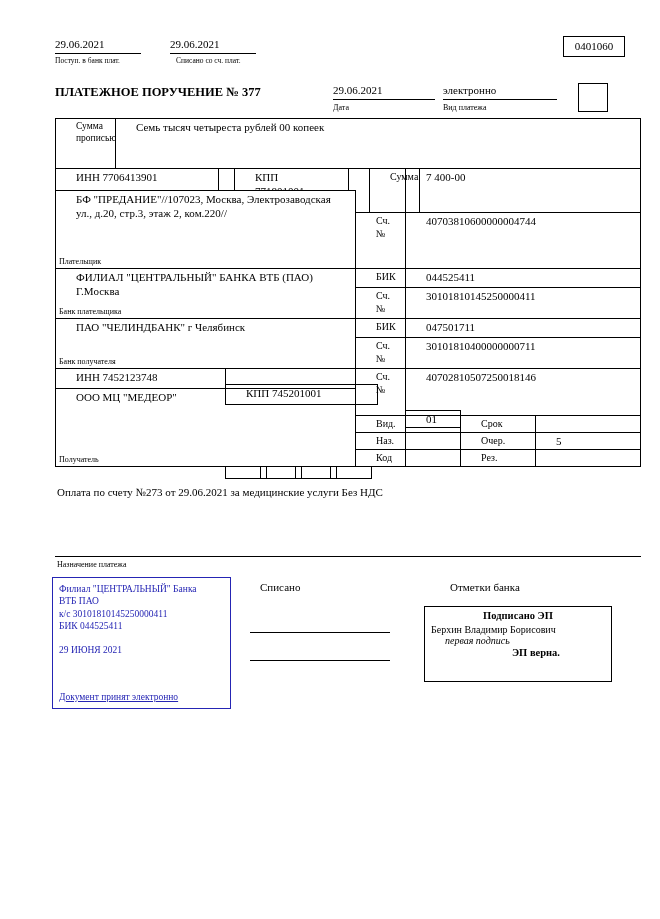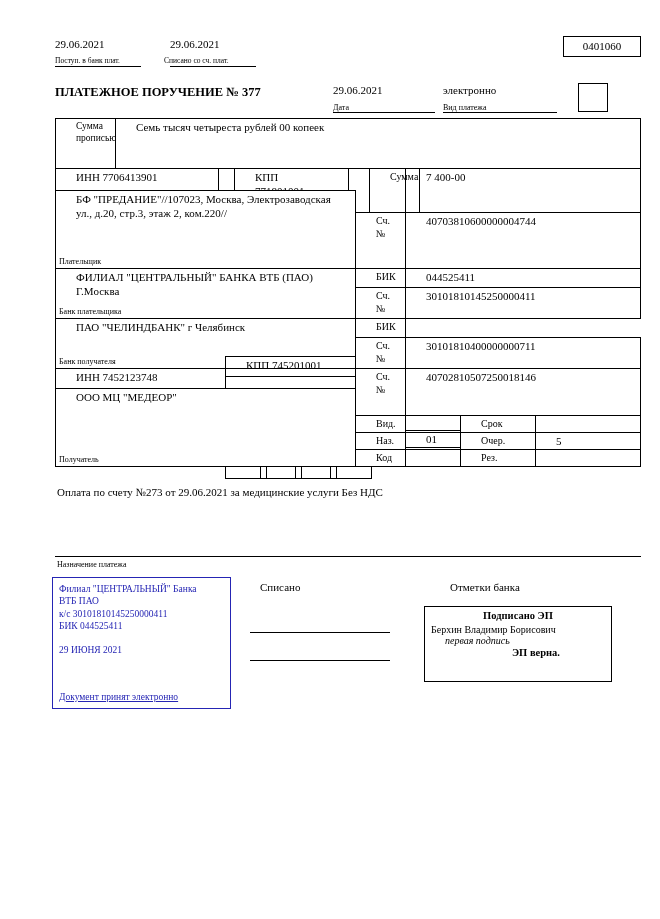--- a/index.html
+++ b/index.html
@@ -1,21 +1,21 @@
 <!DOCTYPE html>
 <html><head>
 <meta charset="utf-8">
 <style>
   html,body{margin:0;padding:0;background:#e8e8e8;}
   .page{position:relative;width:660px;height:919px;background:#ffffff;
         font-family:"Liberation Serif","DejaVu Serif",serif;color:#000;overflow:hidden;}
   .t{position:absolute;white-space:nowrap;}
   .s7{font-size:7.5px;} .s8{font-size:8px;} .s11{font-size:11px;} .s12{font-size:12.5px;}
   .b{font-weight:bold;}
-  .ul{border-bottom:1px solid #000;padding-bottom:16px;}
+  .ul{border-bottom:1px solid #000;padding-bottom:3px;}
   .cell{position:absolute;box-sizing:border-box;border:1px solid #000;
         font-size:11px;line-height:1.25;padding:2px 20px;overflow:hidden;}
   .cell .caption{position:absolute;left:3px;bottom:1px;font-size:8px;white-space:nowrap;}
   .lbl{font-size:10px;}
   .hline{position:absolute;height:0;border-top:1px solid #000;}
   .box{position:absolute;box-sizing:border-box;border:1px solid #000;}
   .stamp{position:absolute;box-sizing:border-box;border:1px solid var(--blue);
          color:var(--blue);font-size:9.5px;line-height:1.3;padding:5px 6px;}
   .stamp .gap1{margin-top:12px;} .stamp .gap2{margin-top:34px;}
   .stamp .ublue{text-decoration:underline;}
@@ -26,22 +26,22 @@
   .epbox .ep-ver{font-size:10.5px;font-weight:bold;text-align:center;padding-left:36px;margin-top:1px;}
 </style>
 </head>
 <body>
 
 <div class="page">
 
   <div class="t s11 ul" style="left:55px;top:38px;width:86px;">29.06.2021</div>
   <div class="t s7" style="left:55px;top:56px;">Поступ. в банк плат.</div>
   <div class="t s11 ul" style="left:170px;top:38px;width:86px;">29.06.2021</div>
-  <div class="t s7" style="left:164px;top:56px;">Списано со сч. плат.</div>
-  <div class="box" style="left:563px;top:36px;width:78px;height:21px;text-align:center;font-size:11px;line-height:19px;">0401060</div>
+  <div class="t s7" style="left:176px;top:56px;">Списано со сч. плат.</div>
+  <div class="box" style="left:563px;top:36px;width:62px;height:21px;text-align:center;font-size:11px;line-height:19px;">0401060</div>
 
   <div class="t s12 b" style="left:55px;top:85px;">ПЛАТЕЖНОЕ ПОРУЧЕНИЕ № 377</div>
   <div class="t s11 ul" style="left:333px;top:84px;width:102px;">29.06.2021</div>
   <div class="t s8" style="left:333px;top:103px;">Дата</div>
   <div class="t s11 ul" style="left:443px;top:84px;width:114px;">электронно</div>
   <div class="t s8" style="left:443px;top:103px;">Вид платежа</div>
   <div class="box" style="left:578px;top:83px;width:30px;height:29px;"></div>
 
   <div class="cell" style="left:55px;top:118px;width:61px;height:51px;font-size:9.5px;">Сумма прописью</div>
   <div class="cell" style="left:115px;top:118px;width:526px;height:51px;">Семь тысяч четыреста рублей 00 копеек</div>
@@ -65,35 +65,36 @@
   <div class="cell lbl" style="left:355px;top:268px;width:51px;height:20px;">БИК</div>
   <div class="cell" style="left:405px;top:268px;width:236px;height:20px;">044525411</div>
   <div class="cell lbl" style="left:355px;top:287px;width:51px;height:32px;">Сч. №</div>
   <div class="cell" style="left:405px;top:287px;width:236px;height:32px;">30101810145250000411</div>
 
   <div class="cell" style="left:55px;top:318px;width:301px;height:51px;">
     <span style="white-space:normal;">ПАО "ЧЕЛИНДБАНК" г Челябинск</span>
     <span class="caption">Банк получателя</span>
   </div>
   <div class="cell lbl" style="left:355px;top:318px;width:51px;height:20px;">БИК</div>
+  <div class="cell" style="left:405px;top:318px;width:236px;height:20px;">047501711</div>
   <div class="cell lbl" style="left:355px;top:337px;width:51px;height:32px;">Сч. №</div>
   <div class="cell" style="left:405px;top:337px;width:236px;height:32px;">30101810400000000711</div>
 
   <div class="cell" style="left:55px;top:368px;width:171px;height:21px;">ИНН 7452123748</div>
-  <div class="cell" style="left:225px;top:356px;width:131px;height:21px;">КПП 745201001</div>
+  <div class="cell" style="left:225px;top:384px;width:153px;height:21px;">КПП 745201001</div>
   <div class="cell lbl" style="left:355px;top:368px;width:51px;height:48px;">Сч. №</div>
   <div class="cell" style="left:405px;top:368px;width:236px;height:48px;">40702810507250018146</div>
 
   <div class="cell" style="left:55px;top:388px;width:301px;height:79px;">
     <span style="white-space:normal;">ООО МЦ "МЕДЕОР"</span>
     <span class="caption">Получатель</span>
   </div>
 
   <div class="cell lbl" style="left:355px;top:415px;width:51px;height:18px;">Вид. оп.</div>
-  <div class="cell" style="left:405px;top:430px;width:56px;height:18px;">01</div>
+  <div class="cell" style="left:405px;top:410px;width:56px;height:18px;">01</div>
   <div class="cell lbl" style="left:460px;top:415px;width:76px;height:18px;">Срок плат.</div>
   <div class="cell" style="left:535px;top:415px;width:106px;height:18px;"></div>
 
   <div class="cell lbl" style="left:355px;top:432px;width:51px;height:18px;">Наз. пл.</div>
   <div class="cell" style="left:405px;top:432px;width:56px;height:18px;"></div>
   <div class="cell lbl" style="left:460px;top:432px;width:76px;height:18px;">Очер. плат.</div>
   <div class="cell" style="left:535px;top:432px;width:106px;height:18px;">5</div>
 
   <div class="cell lbl" style="left:355px;top:449px;width:51px;height:18px;">Код</div>
   <div class="cell" style="left:405px;top:449px;width:56px;height:18px;"></div>

